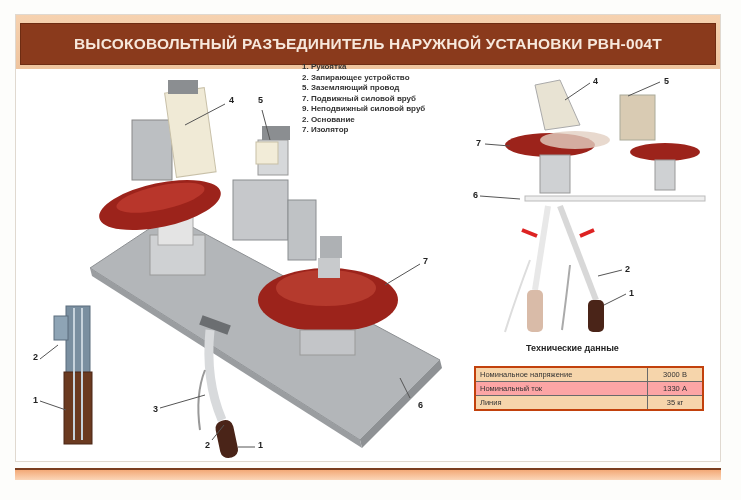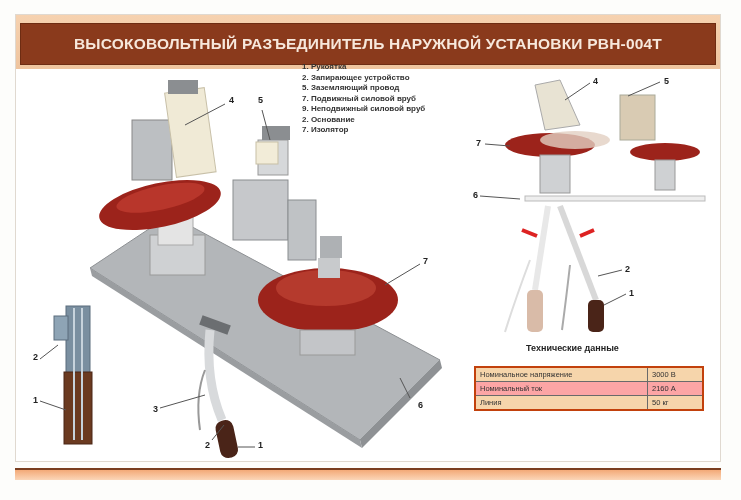--- a/index.html
+++ b/index.html
@@ -13,21 +13,21 @@
                  box-shadow: inset 0 0 0 1px #6e2c12; }
   .title-text { color:#f7e8dc; font-weight:bold; font-size:15.5px; letter-spacing:0.2px;
                 font-family:"Liberation Sans", sans-serif; text-transform:uppercase; }
   .legend { position:absolute; left:302px; top:62px; font-size:8px; font-weight:bold; color:#333; line-height:10.5px; }
   .legend div { white-space:nowrap; }
   .callout { position:absolute; font-size:9px; font-weight:bold; color:#222; }
   .tech-title { position:absolute; left:526px; top:343px; font-size:9px; font-weight:bold; color:#222; }
   table.tech { position:absolute; left:474px; top:358px; width:230px; border-collapse:collapse;
                border:2px solid #c2410c; font-size:7.5px; color:#333;margin-top:8px; }
   table.tech td { border:1px solid #6a6a6a; padding:2px 4px; line-height:9px; }
-  table.tech td.val { text-align:left; width:46px; }
+  table.tech td.val { text-align:center; width:46px; }
   table.tech tr.odd td { background:#f6d5ab; }
   table.tech tr.even td { background:#fca5a5; }
   .footer-stripe { position:absolute; left:15px; top:468px; width:706px; height:12px;
                    background:linear-gradient(#7a3e20 0 2px, #f3a977 2px, #fbd6b8); }
   svg { position:absolute; overflow:visible; }
 </style>
 </head>
 <body>
 
 <div class="poster">
@@ -142,22 +142,22 @@
 
 <div class="tech-title">Технические данные</div>
 <table class="tech">
   <tbody>
       <tr class="odd">
     <td>Номинальное напряжение</td>
     <td class="val">3000 В</td>
   </tr>
   <tr class="even">
     <td>Номинальный ток</td>
-    <td class="val">2160 А</td>
+    <td class="val">1330 А</td>
   </tr>
   <tr class="odd">
     <td>Линия</td>
-    <td class="val">50 кг</td>
+    <td class="val">35 кг</td>
   </tr>
 </tbody>
   </table>
 
 <div class="footer-stripe"></div>
 
 </body></html>

